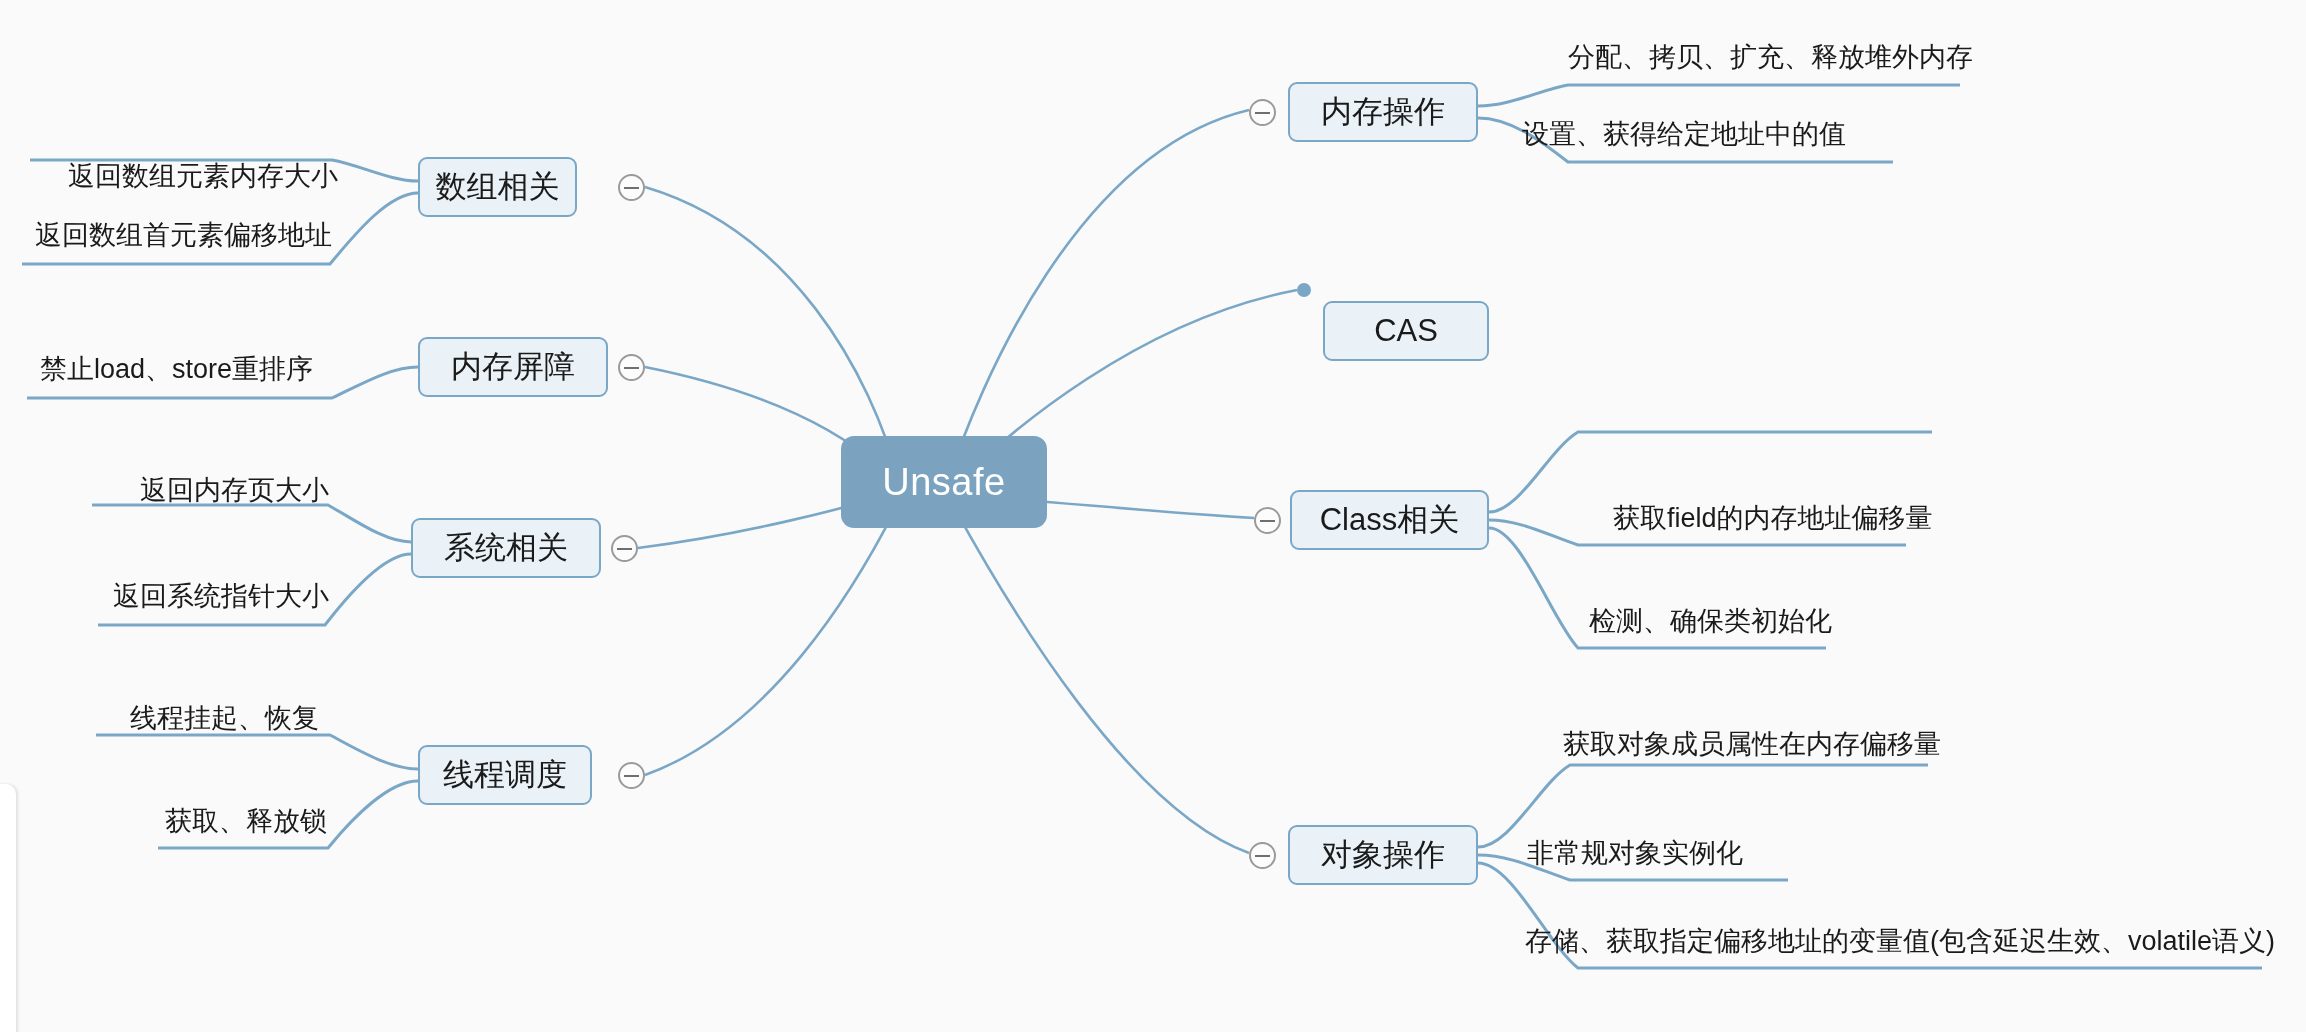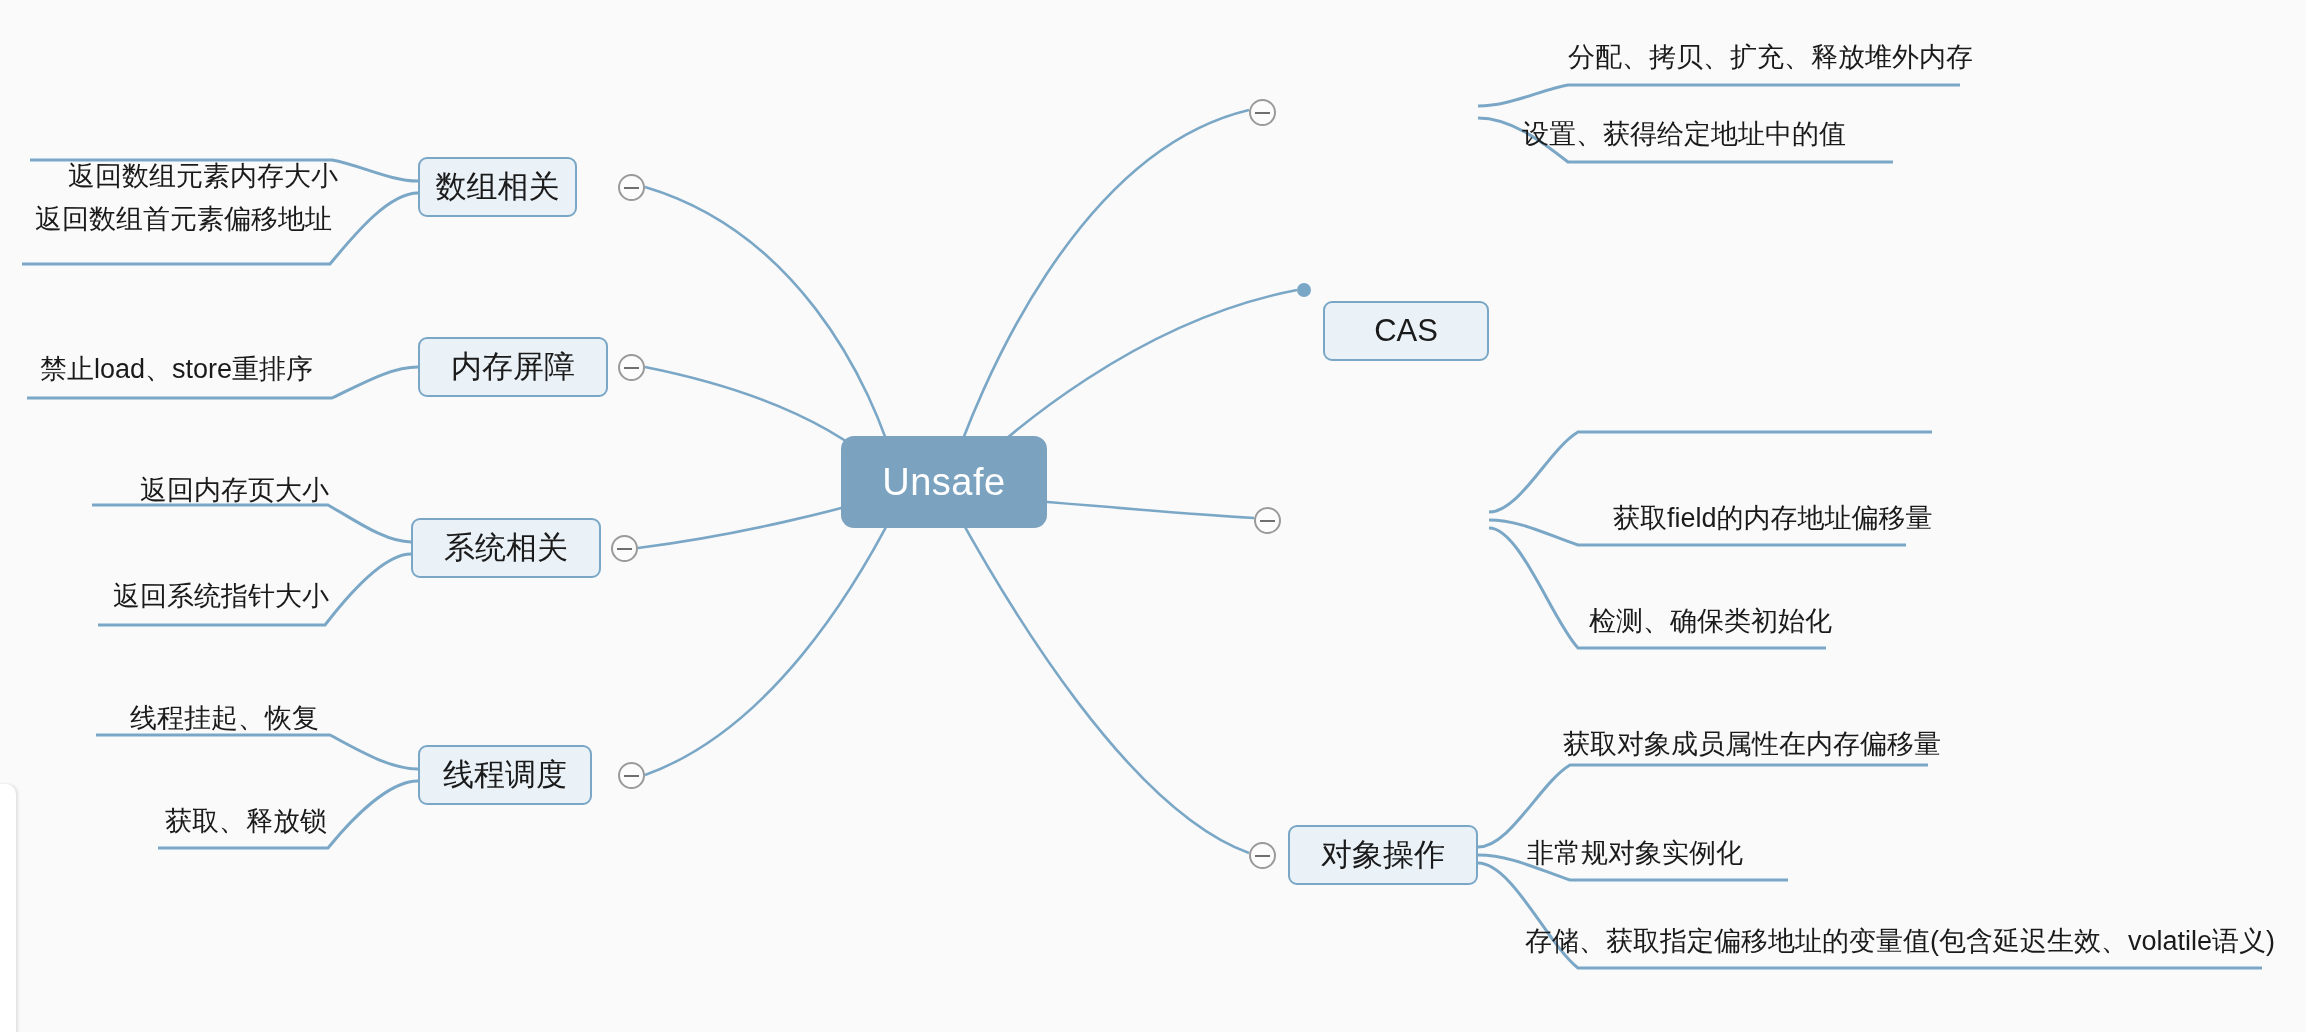--- a/index.html
+++ b/index.html
@@ -157,33 +157,39 @@
       <path d="M 418,769 C 390,769 358,750 330,735 L 96,735"></path>
       <path d="M 418,781 C 390,781 355,815 328,848 L 158,848"></path>
     </g>
   </svg>
 
   <div class="node node-root" style="left:841px; top:436px; width:206px; height:92px;">
     <span>Unsafe</span>
   </div>
 
   <div class="toggle" style="left:1249px; top:99px;"></div>
+  <div class="node node-branch" style="left:1288px; top:82px; width:190px;">
+    <span>内存操作</span>
+  </div>
   <div class="leaf" style="left:1568px; top:44px;">
     <span>分配、拷贝、扩充、释放堆外内存</span>
   </div>
   <div class="leaf" style="left:1522px; top:121px;">
     <span>设置、获得给定地址中的值</span>
   </div>
 
   <div class="dot" style="left:1297px; top:283px;"></div>
   <div class="node node-branch" style="left:1323px; top:261px; width:166px;margin-top:40px;">
     <span>CAS</span>
   </div>
 
   <div class="toggle" style="left:1254px; top:507px;"></div>
+  <div class="node node-branch" style="left:1290px; top:490px; width:199px;">
+    <span>Class相关</span>
+  </div>
   <div class="leaf" style="left:1613px; top:505px;">
     <span>获取field的内存地址偏移量</span>
   </div>
   <div class="leaf" style="left:1589px; top:608px;">
     <span>检测、确保类初始化</span>
   </div>
 
   <div class="toggle" style="left:1249px; top:842px;"></div>
   <div class="node node-branch" style="left:1288px; top:825px; width:190px;">
     <span>对象操作</span>
@@ -198,21 +204,21 @@
     <span>存储、获取指定偏移地址的变量值(包含延迟生效、volatile语义)</span>
   </div>
 
   <div class="toggle" style="left:618px; top:174px;"></div>
   <div class="node node-branch" style="left:418px; top:157px; width:159px;">
     <span>数组相关</span>
   </div>
   <div class="leaf" style="left:68px; top:119px;margin-top:44px;">
     <span>返回数组元素内存大小</span>
   </div>
-  <div class="leaf" style="left:35px; top:206px;">
+  <div class="leaf" style="left:35px; top:222px;">
     <span>返回数组首元素偏移地址</span>
   </div>
 
   <div class="toggle" style="left:618px; top:354px;"></div>
   <div class="node node-branch" style="left:418px; top:337px; width:190px;">
     <span>内存屏障</span>
   </div>
   <div class="leaf" style="left:40px; top:356px;">
     <span>禁止load、store重排序</span>
   </div>

